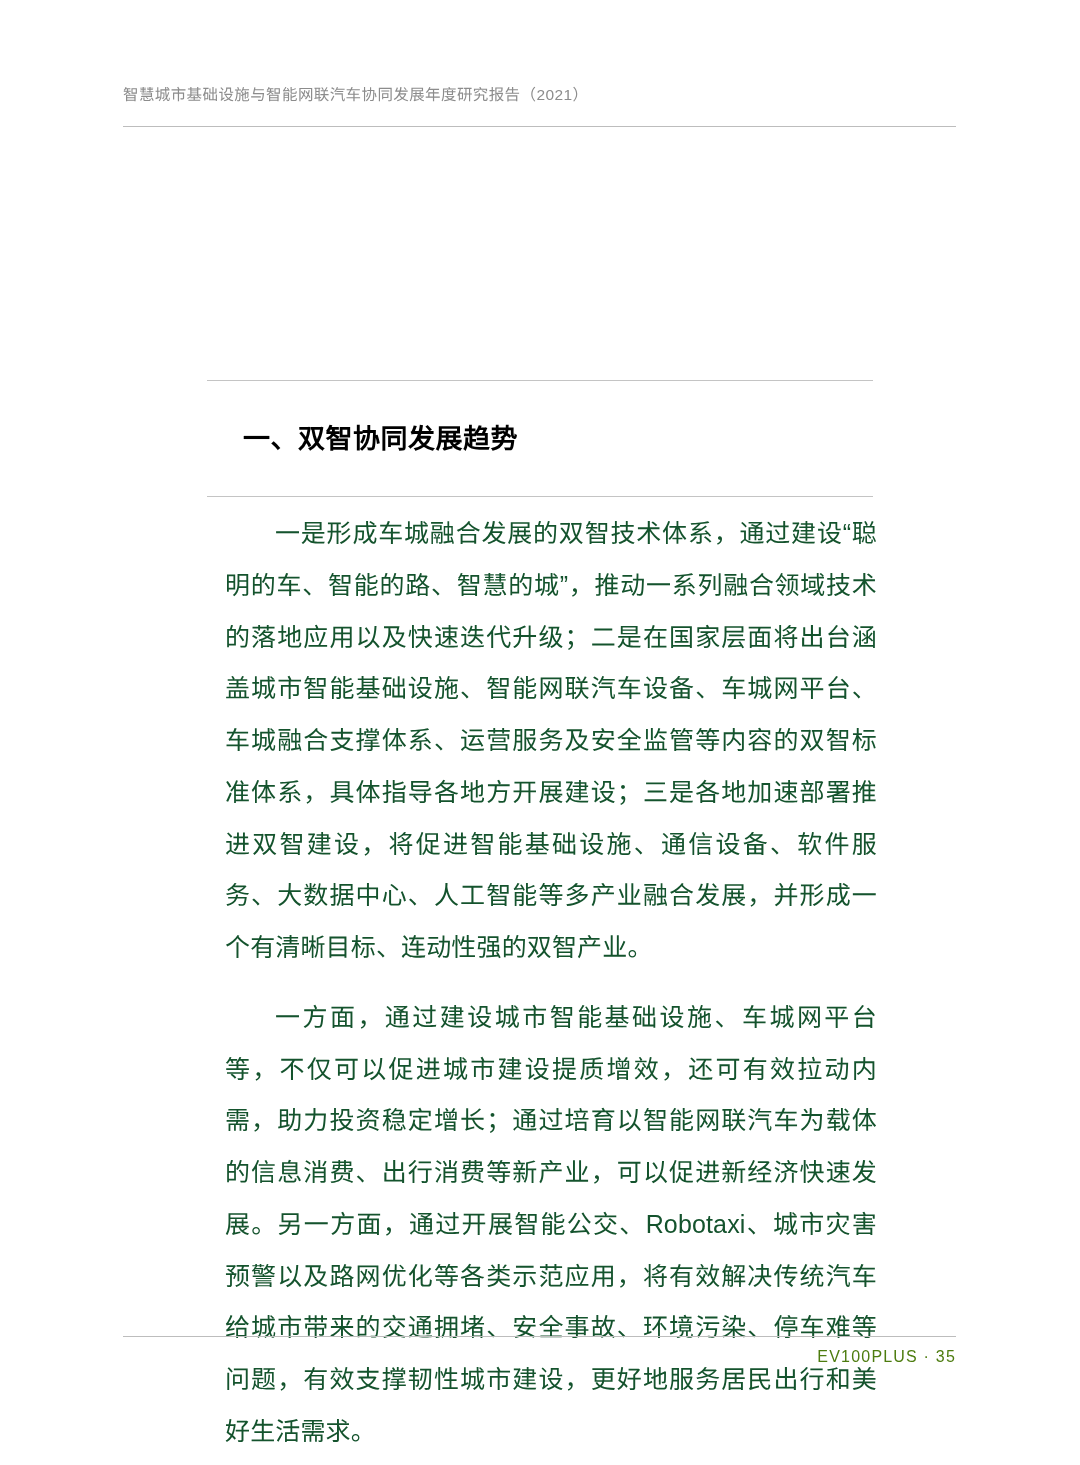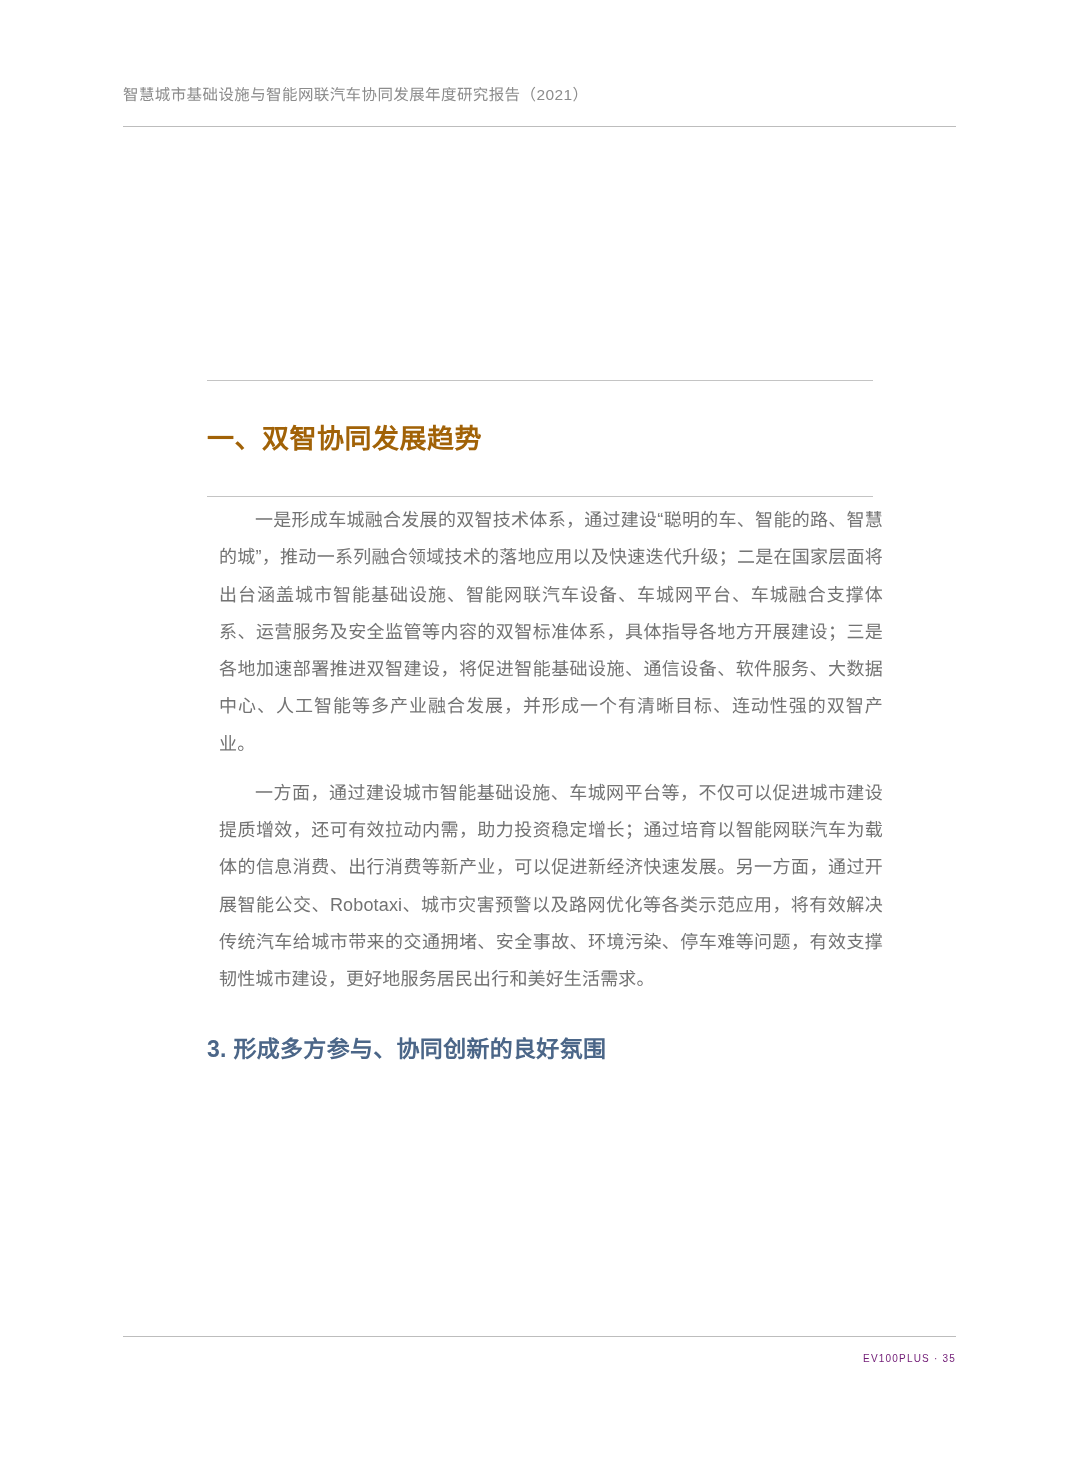--- a/index.html
+++ b/index.html
@@ -67,25 +67,26 @@
 
   .section-rule {
     width: 666px;
     height: 1px;
     background: #c4c4c4;
   }
 
   .section-heading {
     font-size: 27px;
     font-weight: bold;
-    color: #a16207;
+    color: #000000;
     letter-spacing: 0.5px;
     padding: 19px 0 16px 0;
     line-height: 1.3;
     white-space: nowrap;
+    margin-left: 36px;
   }
 
   
   .content {
     position: absolute;
     left: 207px;
     top: 490px;
     width: 688px;
   }
 
@@ -96,27 +97,27 @@
     line-height: 1.5;
     margin: 0 0 18px 0;
     white-space: nowrap;
   }
 
   .sub-heading.spaced-top {
     margin-top: 34px;
   }
 
   .body-paragraph {
-    font-size: 18px;
-    color: #737373;
+    font-size: 25px;
+    color: #14532d;
     line-height: 2.07;
     text-align: justify;
     text-justify: inter-ideograph;
     letter-spacing: 0.15px;
-    margin: 12px;
+    margin: 18px;
     text-indent: 2em;
   }
 
   
   .footer-rule {
     position: absolute;
     left: 123px;
     top: 1336px;
     width: 833px;
     height: 1px;
@@ -125,22 +126,22 @@
 
   .footer {
     position: absolute;
     left: 123px;
     top: 1348px;
     width: 833px;
     text-align: right;
   }
 
   .footer-text {
-    font-size: 10px;
-    color: #701a75;
+    font-size: 16px;
+    color: #4d7c0f;
     letter-spacing: 1.2px;
     white-space: nowrap;
     margin-top: 24px;
   }
 </style>
 </head>
 <body>
 
 <div class="page">
 

